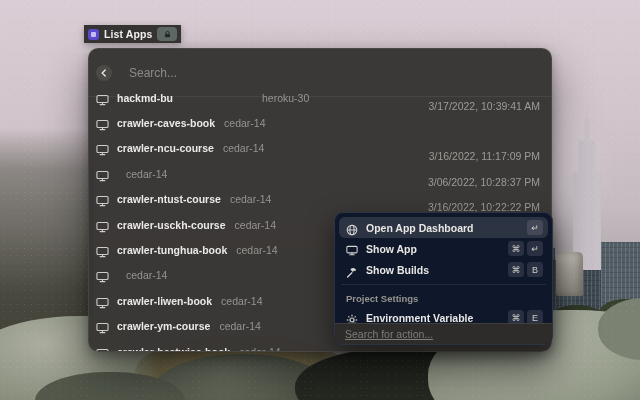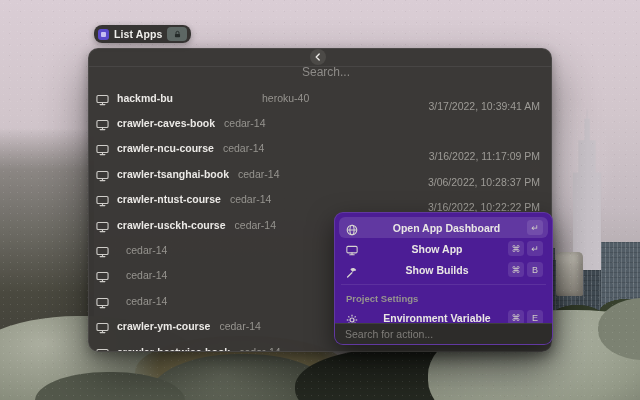--- a/index.html
+++ b/index.html
@@ -47,67 +47,67 @@
   .rockD { left:598px; top:298px; width:95px; height:62px; background:#7c8272; }
   .rockE { left:35px; top:372px; width:150px; height:60px; background:#53584b; }
   .grain { position:absolute; inset:0; opacity:.5; pointer-events:none;
     background-image:radial-gradient(rgba(255,255,255,.22) 0.6px, transparent 1px),
                      radial-gradient(rgba(70,60,65,.16) 0.6px, transparent 1px);
     background-size:7px 7px, 11px 11px; background-position:0 0, 4px 6px; }
 
   
   .badge { position:absolute; left:84px; top:25px; height:18px; z-index:30;
     display:flex; align-items:center; gap:5px; padding:0 4px 0 4px;
-    background:rgba(40,39,37,.92); border-radius:8px; box-shadow:0 2px 6px rgba(0,0,0,.3);margin-left:10px; }
+    background:rgba(40,39,37,.92); border-radius:0; box-shadow:0 2px 6px rgba(0,0,0,.3); }
   .heroku-ic { width:11px; height:11px; border-radius:3px; background:#5a49cb;
     display:flex; align-items:center; justify-content:center; }
   .heroku-ic i { display:block; width:5px; height:5px; border-radius:1px; background:rgba(235,230,255,.75); }
   .badge .lbl { font-size:10.5px; font-weight:700; color:#f0efec; letter-spacing:.1px; }
   .keycap { width:20px; height:14px; border-radius:4px; background:#5d6764;
     display:flex; align-items:center; justify-content:center; }
   .keycap svg { width:9px; height:9px; }
 
   
   .window { position:absolute; left:88px; top:48px; width:464px; height:304px; z-index:10;
     background:rgba(55,53,51,.975); border:1px solid rgba(255,255,255,.08); border-radius:10px;
     box-shadow:0 22px 45px rgba(0,0,0,.45), 0 4px 12px rgba(0,0,0,.3); overflow:hidden; }
-  .searchbar { height:18px; display:flex; align-items:center; padding:0 12px 0 7px;
-    border-bottom:1px solid rgba(255,255,255,.07);flex-direction:column; }
+  .searchbar { height:48px; display:flex; align-items:center; padding:0 12px 0 7px;
+    border-bottom:1px solid rgba(255,255,255,.07); }
   .backbtn { width:16px; height:16px; border-radius:50%; background:#4c4a47; border:none;
     display:flex; align-items:center; justify-content:center; cursor:pointer; flex:0 0 auto; }
   .backbtn svg { width:8px; height:8px; }
   .searchph { margin-left:17px; font-size:12px; color:#8d8b88; }
 
   .list { position:absolute; top:35px; left:0; right:0; bottom:0; padding:1px 0; }
   .row { height:25.4px; display:flex; align-items:center; padding:0 11px 0 7px; }
   .row .mic { width:13px; height:12px; flex:0 0 auto; color:#cfcdc9; margin-right:8px; }
   .row .title { font-size:10.5px; font-weight:700; color:#ebe9e6; white-space:nowrap; }
   .row.first .title { min-width:136px; }
   .row .sub { font-size:10.5px; color:#96948f; margin-left:9px; white-space:nowrap; }
   .row .sp { flex:1; }
   .row .time { font-size:10.5px; color:#9d9b96; white-space:nowrap;margin-top:16px; }
 
   
   .panel { position:absolute; left:334px; top:212px; width:219px; height:133px; z-index:20;
-    background:#4c1d95; border:1px solid rgba(255,255,255,.12); border-radius:9px;
-    box-shadow:0 10px 26px rgba(0,0,0,.5); overflow:hidden;text-align:center; }
+    background:#0f172a; border:1px solid rgba(255,255,255,.12); border-radius:9px;
+    box-shadow:0 10px 26px rgba(0,0,0,.5); overflow:hidden; }
   .actions { position:absolute; top:0; left:0; right:0; bottom:21px; overflow:hidden; padding:4px 4px 0 4px; }
   .act { height:21px; display:flex; align-items:center; border-radius:6px; padding:0 5px 0 7px; }
   .act.sel { background:rgba(255,255,255,.12); }
   .act .aic { width:12px; height:12px; color:#d6d4d0; flex:0 0 auto; margin-right:8px; }
   .act .albl { font-size:10.5px; font-weight:600; color:#e9e7e4; flex:1; white-space:nowrap; }
   .act .keys { display:flex; gap:3px; }
   .key { min-width:16px; height:15px; padding:0 3px; border-radius:3.5px; background:rgba(255,255,255,.11);
     color:#cfccc7; font-size:9px; display:flex; align-items:center; justify-content:center; }
   .pdivider { height:1px; background:rgba(255,255,255,.09); margin:4px 2px; }
   .psection { height:18px; display:flex; align-items:center; padding:0 7px; margin-top:2px;
     font-size:9.5px; font-weight:700; color:#96948f; }
   .panelsearch { position:absolute; left:0; right:0; bottom:0; height:21px; background:#2d2c2a;
     border-top:1px solid rgba(255,255,255,.09); display:flex; align-items:center; padding:0 10px;
-    font-size:10.5px; color:#7f7d79; }
+    font-size:10.5px; color:#7f7d79;text-decoration:underline; }
 </style>
 </head>
 <body>
 
 <div class="canvas">
 
   <div class="sky"></div>
   <div class="haze"></div>
   <div class="tower"></div>
   <div class="city">
@@ -153,21 +153,21 @@
       <div class="searchph">Search...</div>
     </div>
     <div class="list" id="app-list">
         <div class="row first">
           <span class="mic"><svg viewBox="0 0 14 13" fill="none" stroke="currentColor" stroke-width="1.2" stroke-linecap="round">
               <rect x="1" y="1.6" width="12" height="7.6" rx="1.4"></rect>
               <path d="M7 9.2 v2"></path>
               <path d="M4.4 11.4 h5.2"></path>
             </svg></span>
           <span class="title">hackmd-bu</span>
-          <span class="sub">heroku-40</span>
+          <span class="sub">heroku-30</span>
           <span class="sp"></span>
           <span class="time">3/17/2022, 10:39:41 AM</span>
         </div>
         <div class="row">
           <span class="mic"><svg viewBox="0 0 14 13" fill="none" stroke="currentColor" stroke-width="1.2" stroke-linecap="round">
               <rect x="1" y="1.6" width="12" height="7.6" rx="1.4"></rect>
               <path d="M7 9.2 v2"></path>
               <path d="M4.4 11.4 h5.2"></path>
             </svg></span>
           <span class="title">crawler-caves-book</span>
@@ -184,21 +184,20 @@
           <span class="sub">cedar-14</span>
           <span class="sp"></span>
           <span class="time">3/16/2022, 11:17:09 PM</span>
         </div>
         <div class="row">
           <span class="mic"><svg viewBox="0 0 14 13" fill="none" stroke="currentColor" stroke-width="1.2" stroke-linecap="round">
               <rect x="1" y="1.6" width="12" height="7.6" rx="1.4"></rect>
               <path d="M7 9.2 v2"></path>
               <path d="M4.4 11.4 h5.2"></path>
             </svg></span>
-          <span class="title">crawler-tsanghai-book</span>
           <span class="sub">cedar-14</span>
           <span class="sp"></span>
           <span class="time">3/06/2022, 10:28:37 PM</span>
         </div>
         <div class="row">
           <span class="mic"><svg viewBox="0 0 14 13" fill="none" stroke="currentColor" stroke-width="1.2" stroke-linecap="round">
               <rect x="1" y="1.6" width="12" height="7.6" rx="1.4"></rect>
               <path d="M7 9.2 v2"></path>
               <path d="M4.4 11.4 h5.2"></path>
             </svg></span>
@@ -217,40 +216,42 @@
           <span class="sub">cedar-14</span>
           <span class="sp"></span>
           <span class="time"></span>
         </div>
         <div class="row">
           <span class="mic"><svg viewBox="0 0 14 13" fill="none" stroke="currentColor" stroke-width="1.2" stroke-linecap="round">
               <rect x="1" y="1.6" width="12" height="7.6" rx="1.4"></rect>
               <path d="M7 9.2 v2"></path>
               <path d="M4.4 11.4 h5.2"></path>
             </svg></span>
-          <span class="sub">cedar-14</span>
-          <span class="sp"></span>
-          <span class="time"></span>
-        </div>
-        <div class="row">
-          <span class="mic"><svg viewBox="0 0 14 13" fill="none" stroke="currentColor" stroke-width="1.2" stroke-linecap="round">
-              <rect x="1" y="1.6" width="12" height="7.6" rx="1.4"></rect>
-              <path d="M7 9.2 v2"></path>
-              <path d="M4.4 11.4 h5.2"></path>
-            </svg></span>
-          <span class="sub">cedar-14</span>
-          <span class="sp"></span>
-          <span class="time"></span>
-        </div>
-        <div class="row">
-          <span class="mic"><svg viewBox="0 0 14 13" fill="none" stroke="currentColor" stroke-width="1.2" stroke-linecap="round">
-              <rect x="1" y="1.6" width="12" height="7.6" rx="1.4"></rect>
-              <path d="M7 9.2 v2"></path>
-              <path d="M4.4 11.4 h5.2"></path>
-            </svg></span>
+          <span class="title">crawler-tunghua-book</span>
+          <span class="sub">cedar-14</span>
+          <span class="sp"></span>
+          <span class="time"></span>
+        </div>
+        <div class="row">
+          <span class="mic"><svg viewBox="0 0 14 13" fill="none" stroke="currentColor" stroke-width="1.2" stroke-linecap="round">
+              <rect x="1" y="1.6" width="12" height="7.6" rx="1.4"></rect>
+              <path d="M7 9.2 v2"></path>
+              <path d="M4.4 11.4 h5.2"></path>
+            </svg></span>
+          <span class="sub">cedar-14</span>
+          <span class="sp"></span>
+          <span class="time"></span>
+        </div>
+        <div class="row">
+          <span class="mic"><svg viewBox="0 0 14 13" fill="none" stroke="currentColor" stroke-width="1.2" stroke-linecap="round">
+              <rect x="1" y="1.6" width="12" height="7.6" rx="1.4"></rect>
+              <path d="M7 9.2 v2"></path>
+              <path d="M4.4 11.4 h5.2"></path>
+            </svg></span>
+          <span class="title">crawler-liwen-book</span>
           <span class="sub">cedar-14</span>
           <span class="sp"></span>
           <span class="time"></span>
         </div>
         <div class="row">
           <span class="mic"><svg viewBox="0 0 14 13" fill="none" stroke="currentColor" stroke-width="1.2" stroke-linecap="round">
               <rect x="1" y="1.6" width="12" height="7.6" rx="1.4"></rect>
               <path d="M7 9.2 v2"></path>
               <path d="M4.4 11.4 h5.2"></path>
             </svg></span>

